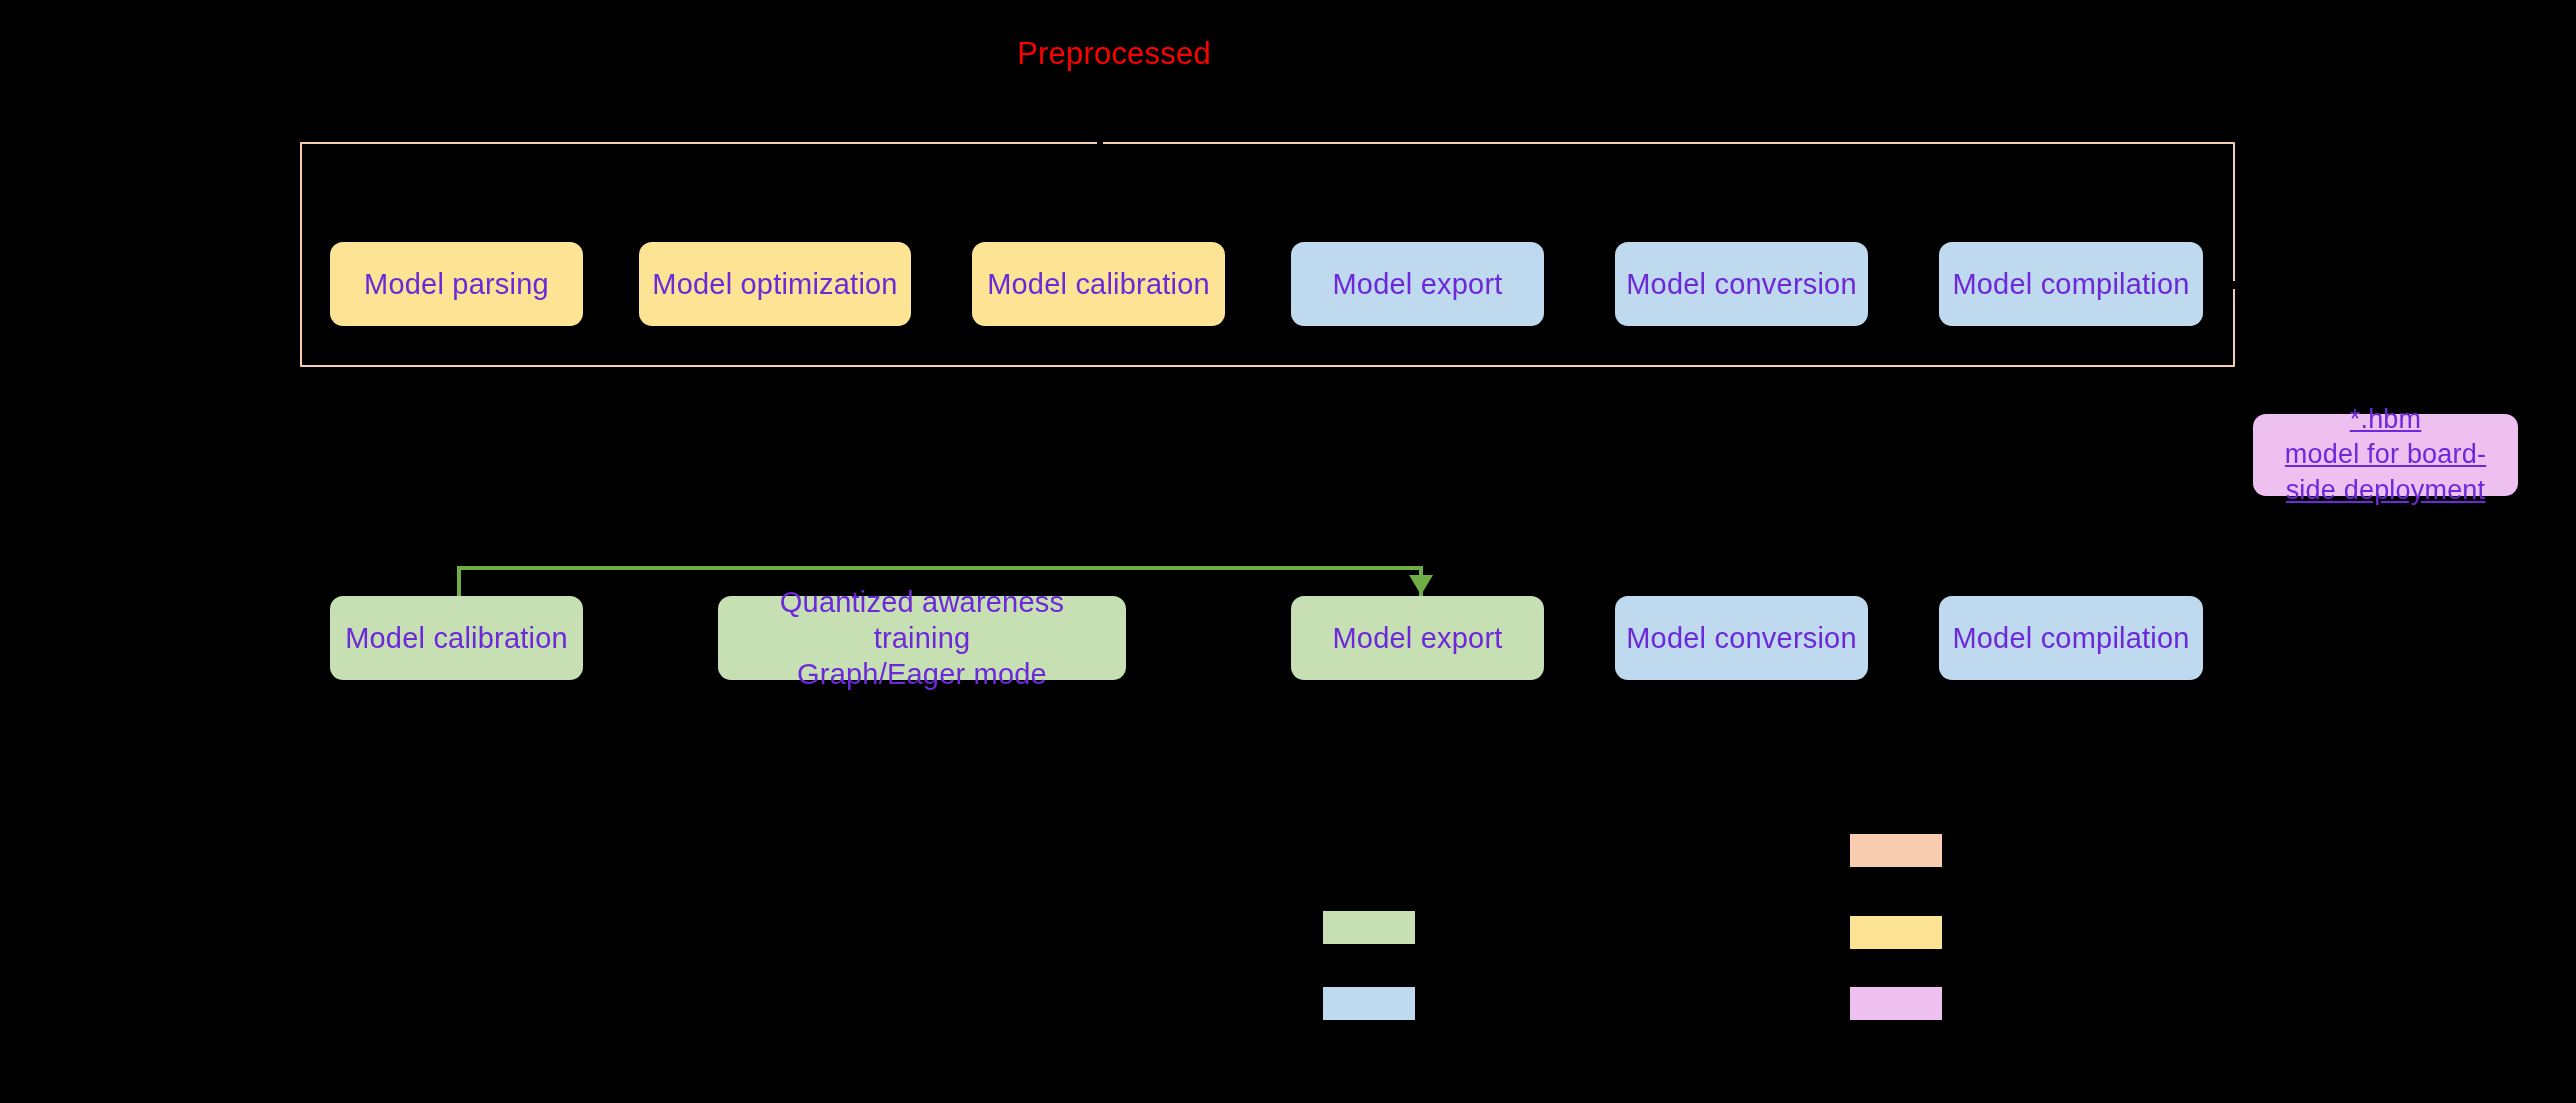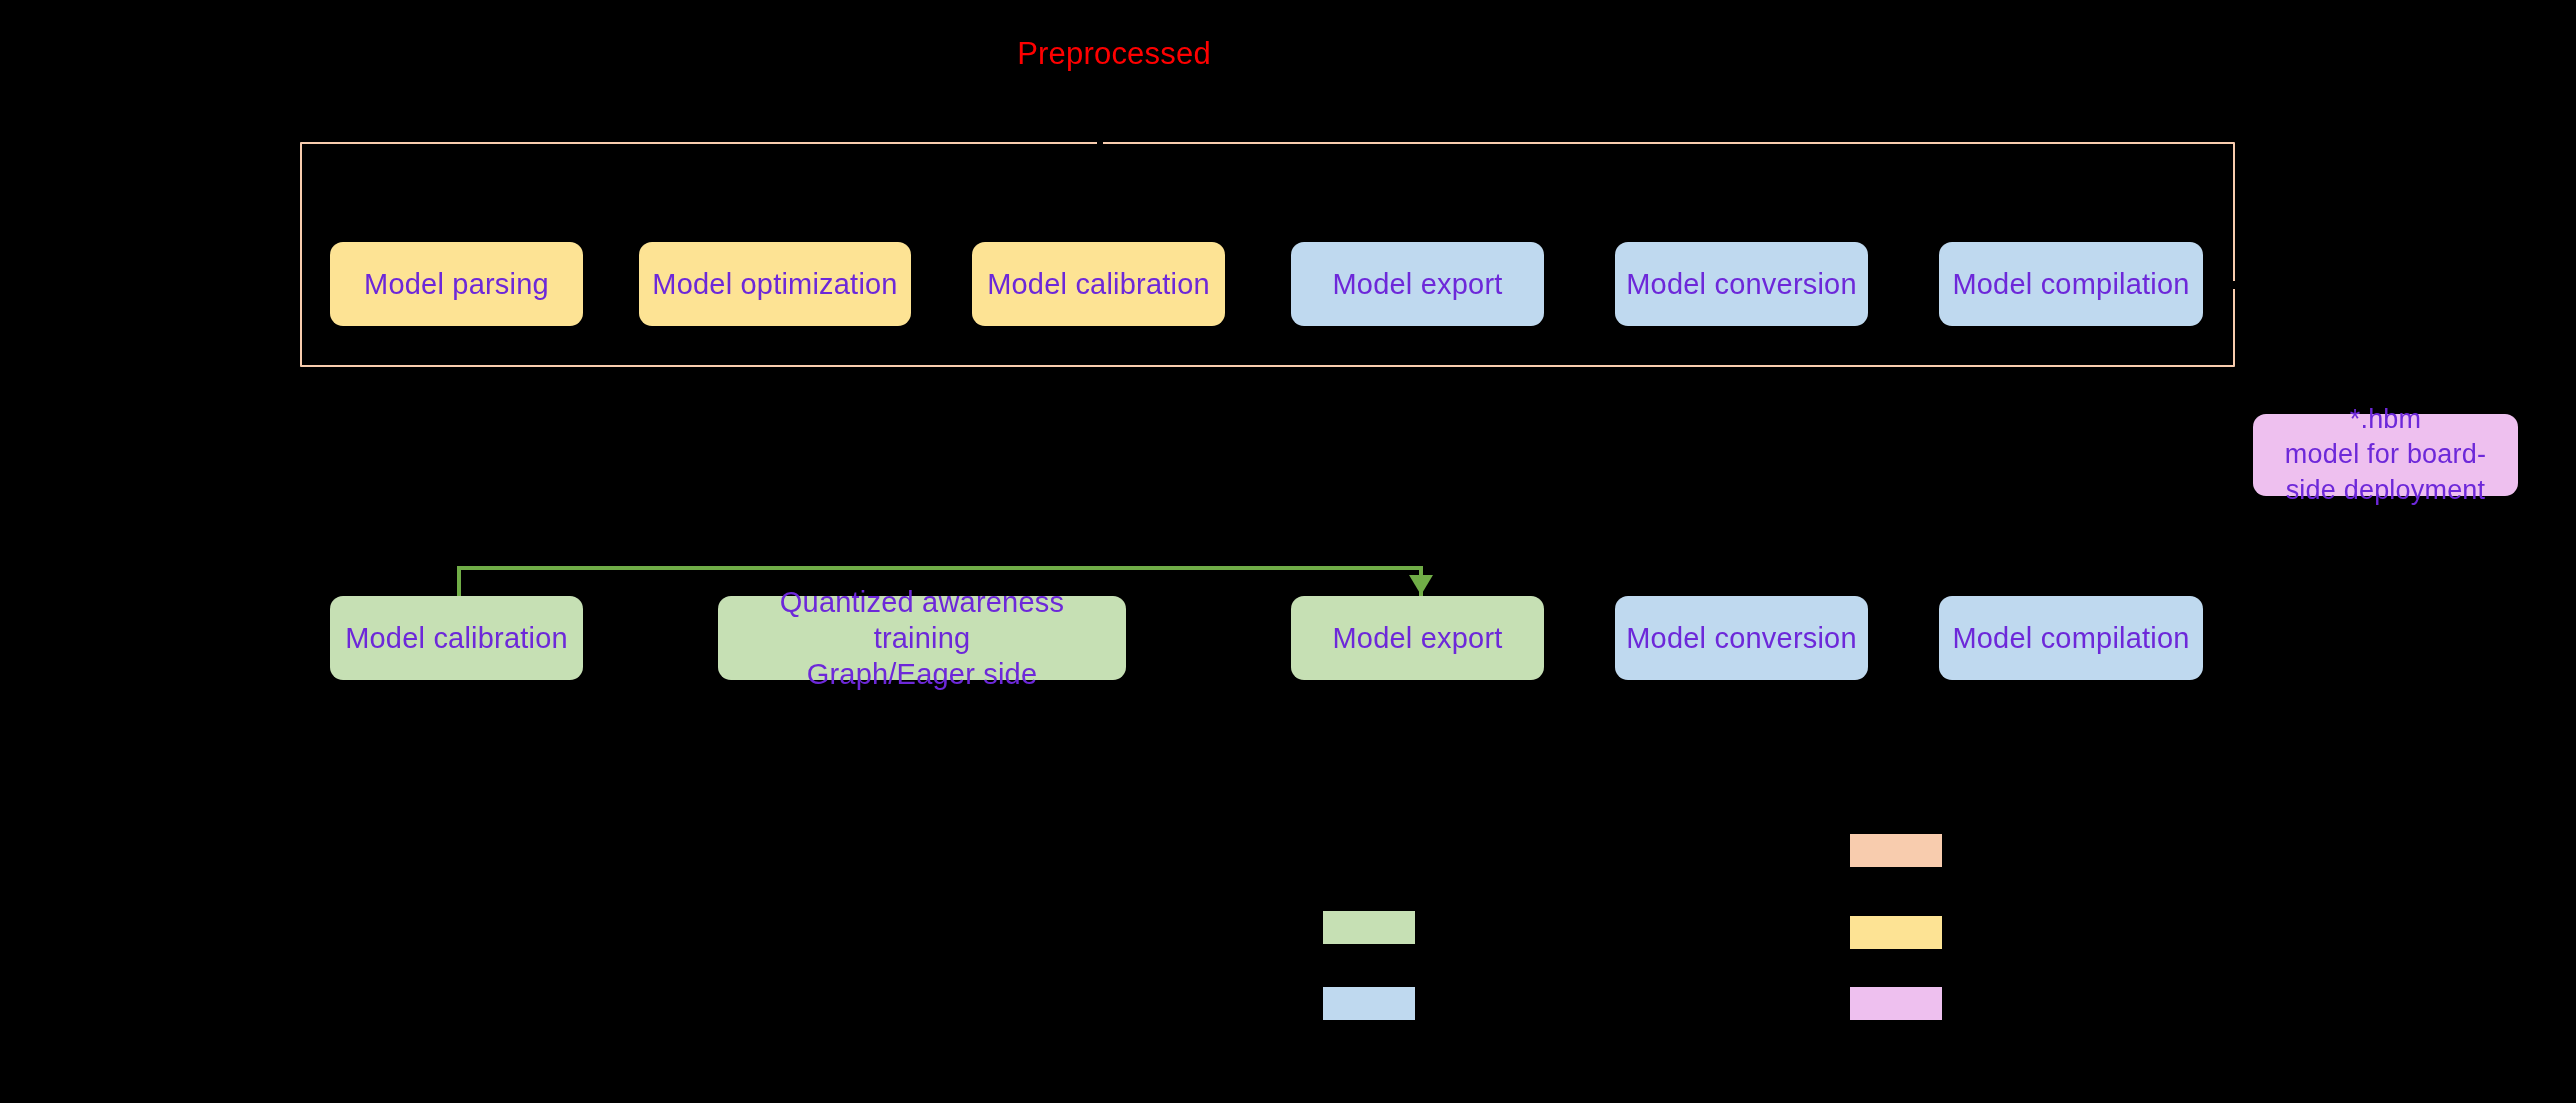--- a/index.html
+++ b/index.html
@@ -32,21 +32,21 @@
     font-size: 29px;
     line-height: 1.25;
     letter-spacing: 0.2px;
     padding: 3.7px 9.4px;
     white-space: pre-line;
   }
 
   .node.yellow  { background: #fde394; }
   .node.blue    { background: #bfd9ef; }
   .node.green   { background: #c6e0b4; }
-  .node.violet  { background: #eec0ef; }
+  .node.violet  { background: #eec0ef; text-decoration: underline; }
 
   
   #group-box {
     position: absolute;
     box-sizing: border-box;
     border: 2.8px solid #f8ccae;
     background: transparent;
     border-radius: 0.9px;
   }
   
@@ -119,21 +119,21 @@
 side deployment</div>
 
   <div class="conn conn-v" style="left:457px; top:566px; height:37px;"></div>
   <div class="conn conn-h" style="left:457px; top:566px; width:966px;"></div>
   <div class="conn conn-v" style="left:1419px; top:566px; height:32px;"></div>
   <div class="arrow-down" style="left:1409px; top:575px;"></div>
 
   <div class="node green" style="left:330px; top:596px; width:253px; height:84px;">Model calibration</div>
 
   <div class="node green" style="left:718px; top:596px; width:408px; height:84px;">Quantized awareness training
-Graph/Eager side</div>
+Graph/Eager mode</div>
 
   <div class="node green" style="left:1291px; top:596px; width:253px; height:84px;">Model export</div>
 
   <div class="node blue" style="left:1615px; top:596px; width:253px; height:84px;">Model conversion</div>
 
   <div class="node blue" style="left:1939px; top:596px; width:264px; height:84px;">Model compilation</div>
 
   <div class="swatch" style="left:1850px; top:834px; width:92px; height:33px; background:#f8ccae;"></div>
 
   <div class="swatch" style="left:1323px; top:911px; width:92px; height:33px; background:#c6e0b4;"></div>

